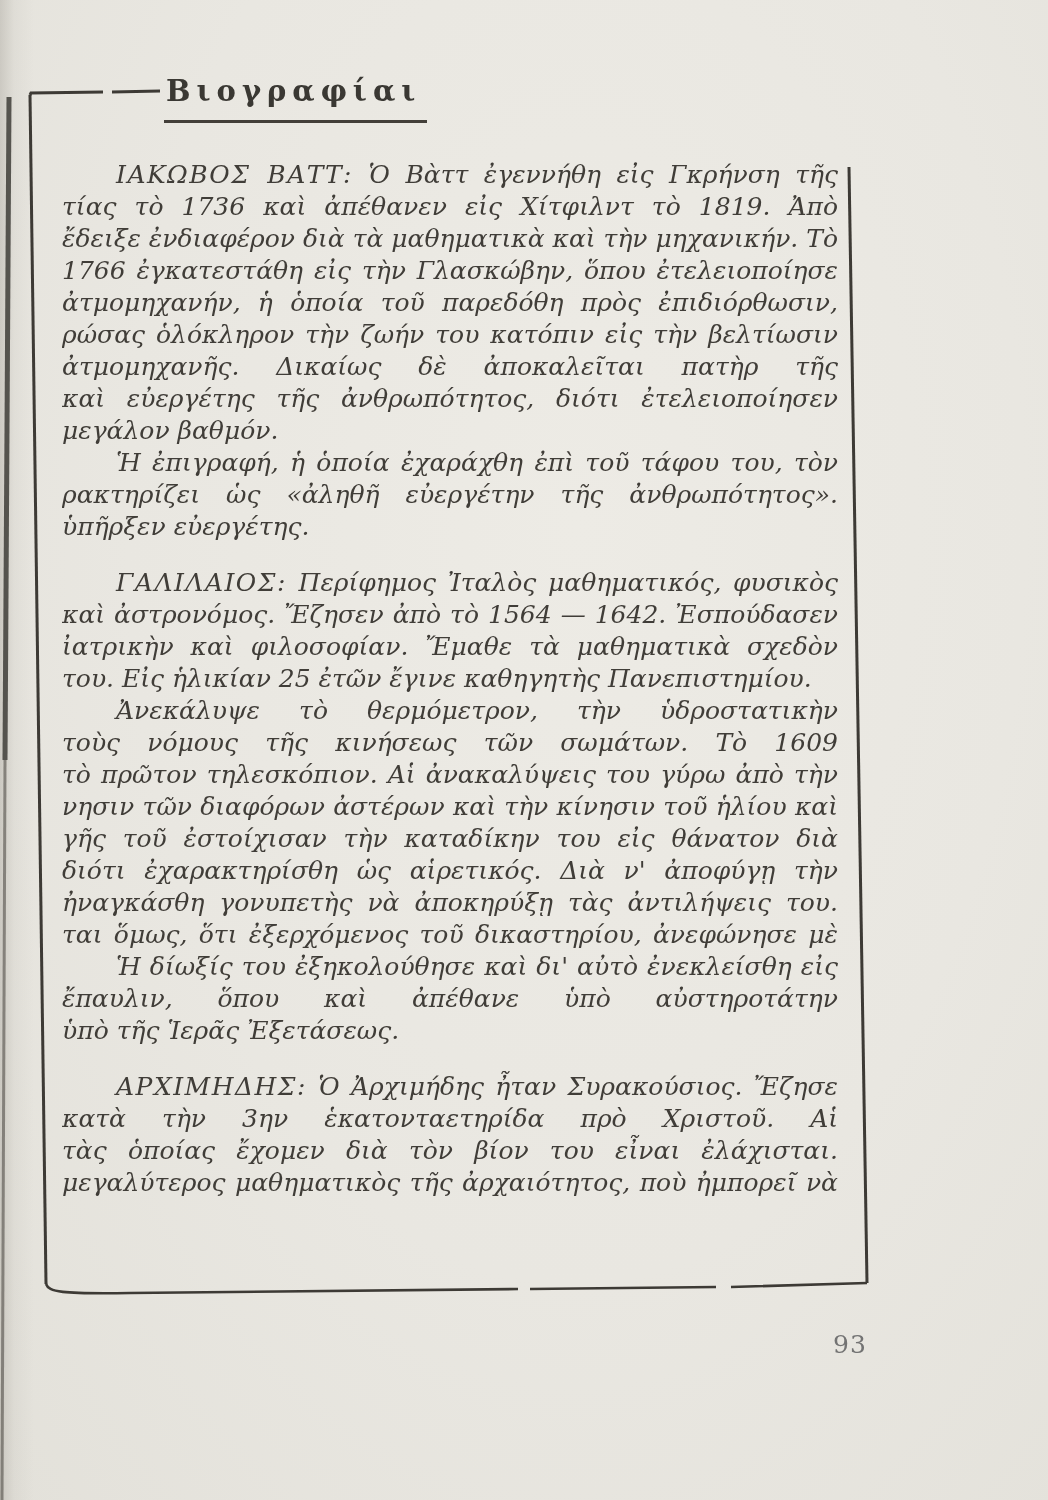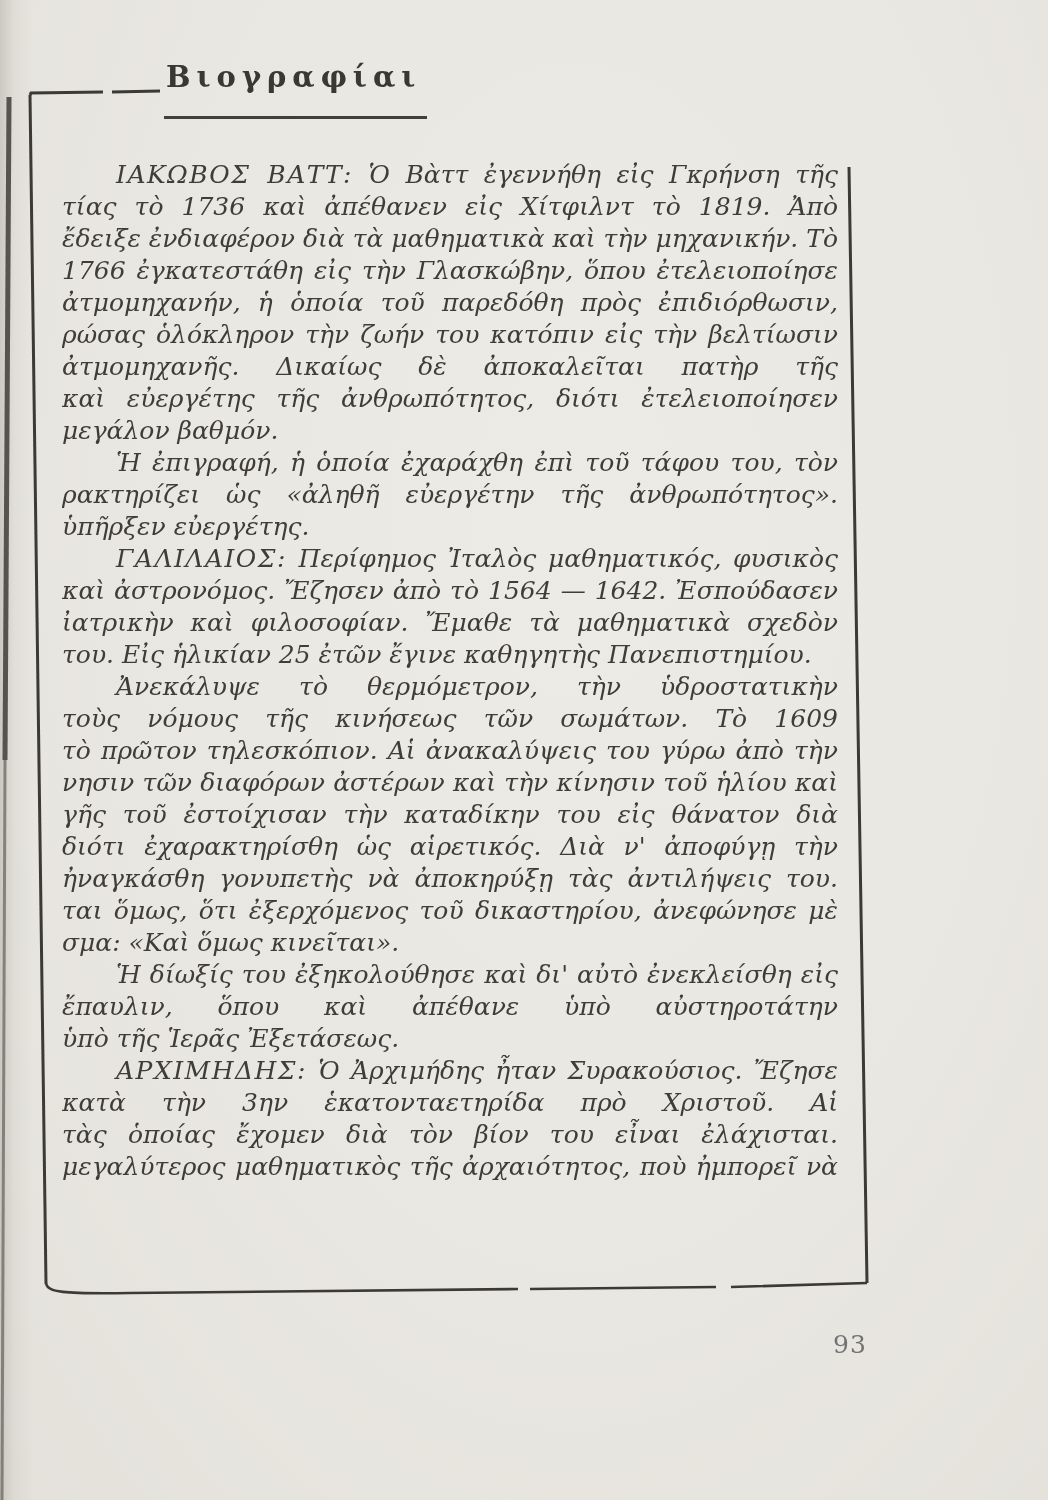--- a/index.html
+++ b/index.html
@@ -28,44 +28,44 @@
     position: absolute;
     left: 0; top: 0;
     width: 1048px;
     height: 1500px;
     pointer-events: none;
   }
 
   .page-title {
     position: absolute;
     left: 164px;
-    top: 60px;
+    top: 74px;
     font-style: normal;
     font-weight: bold;
     font-size: 29px;
     letter-spacing: 6px;
     color: #3a3833;
-    padding: 0 6px 22px 2px;
+    padding: 0 6px 12px 2px;
     border-bottom: 3px solid #433f39;
     white-space: nowrap;
   }
 
   .text-body {
     position: absolute;
     left: 62px;
     top: 159px;
     width: 776px;
     color: #403d38;
     font-style: italic;
     font-size: 25px;
     line-height: 32px;
     text-rendering: optimizeLegibility;
   }
   .para { margin: 0; }
-  .para.gap { }
+  .para.gap { margin-top: 24px; }
   .line {
     text-align: justify;
     text-align-last: justify;
     height: 32px;
     overflow: hidden;
   }
   .line.last {
     text-align-last: left;
   }
   .line.first {
@@ -130,21 +130,20 @@
     </div>
     <div class="para">
       <div class="line first">Ἀνεκάλυψε τὸ θερμόμετρον, τὴν ὑδροστατικὴν πλάστιγγα καὶ</div>
       <div class="line">τοὺς νόμους τῆς κινήσεως τῶν σωμάτων. Τὸ 1609 κατεσκεύασε</div>
       <div class="line">τὸ πρῶτον τηλεσκόπιον. Αἱ ἀνακαλύψεις του γύρω ἀπὸ τὴν κί-</div>
       <div class="line">νησιν τῶν διαφόρων ἀστέρων καὶ τὴν κίνησιν τοῦ ἡλίου καὶ τῆς</div>
       <div class="line">γῆς τοῦ ἐστοίχισαν τὴν καταδίκην του εἰς θάνατον διὰ πυρᾶς,</div>
       <div class="line">διότι ἐχαρακτηρίσθη ὡς αἱρετικός. Διὰ ν' ἀποφύγῃ τὴν ποινὴν</div>
       <div class="line">ἠναγκάσθη γονυπετὴς νὰ ἀποκηρύξῃ τὰς ἀντιλήψεις του. Λέγε-</div>
       <div class="line">ται ὅμως, ὅτι ἐξερχόμενος τοῦ δικαστηρίου, ἀνεφώνησε μὲ πεῖ-</div>
-      <div class="line last">σμα: «Καὶ ὅμως κινεῖται».</div>
     </div>
     <div class="para">
       <div class="line first">Ἡ δίωξίς του ἐξηκολούθησε καὶ δι' αὐτὸ ἐνεκλείσθη εἰς μίαν</div>
       <div class="line">ἔπαυλιν, ὅπου καὶ ἀπέθανε ὑπὸ αὐστηροτάτην παρακολούθησιν</div>
       <div class="line last">ὑπὸ τῆς Ἱερᾶς Ἐξετάσεως.</div>
     </div>
     <div class="para gap">
       <div class="line first"><span class="head">ΑΡΧΙΜΗΔΗΣ:</span> <span>Ὁ Ἀρχιμήδης ἦταν Συρακούσιος. Ἔζησε</span></div>
       <div class="line">κατὰ τὴν 3ην ἑκατονταετηρίδα πρὸ Χριστοῦ. Αἱ πληροφορίαι,</div>
       <div class="line">τὰς ὁποίας ἔχομεν διὰ τὸν βίον του εἶναι ἐλάχισται. Ὑπῆρξεν ὁ</div>

